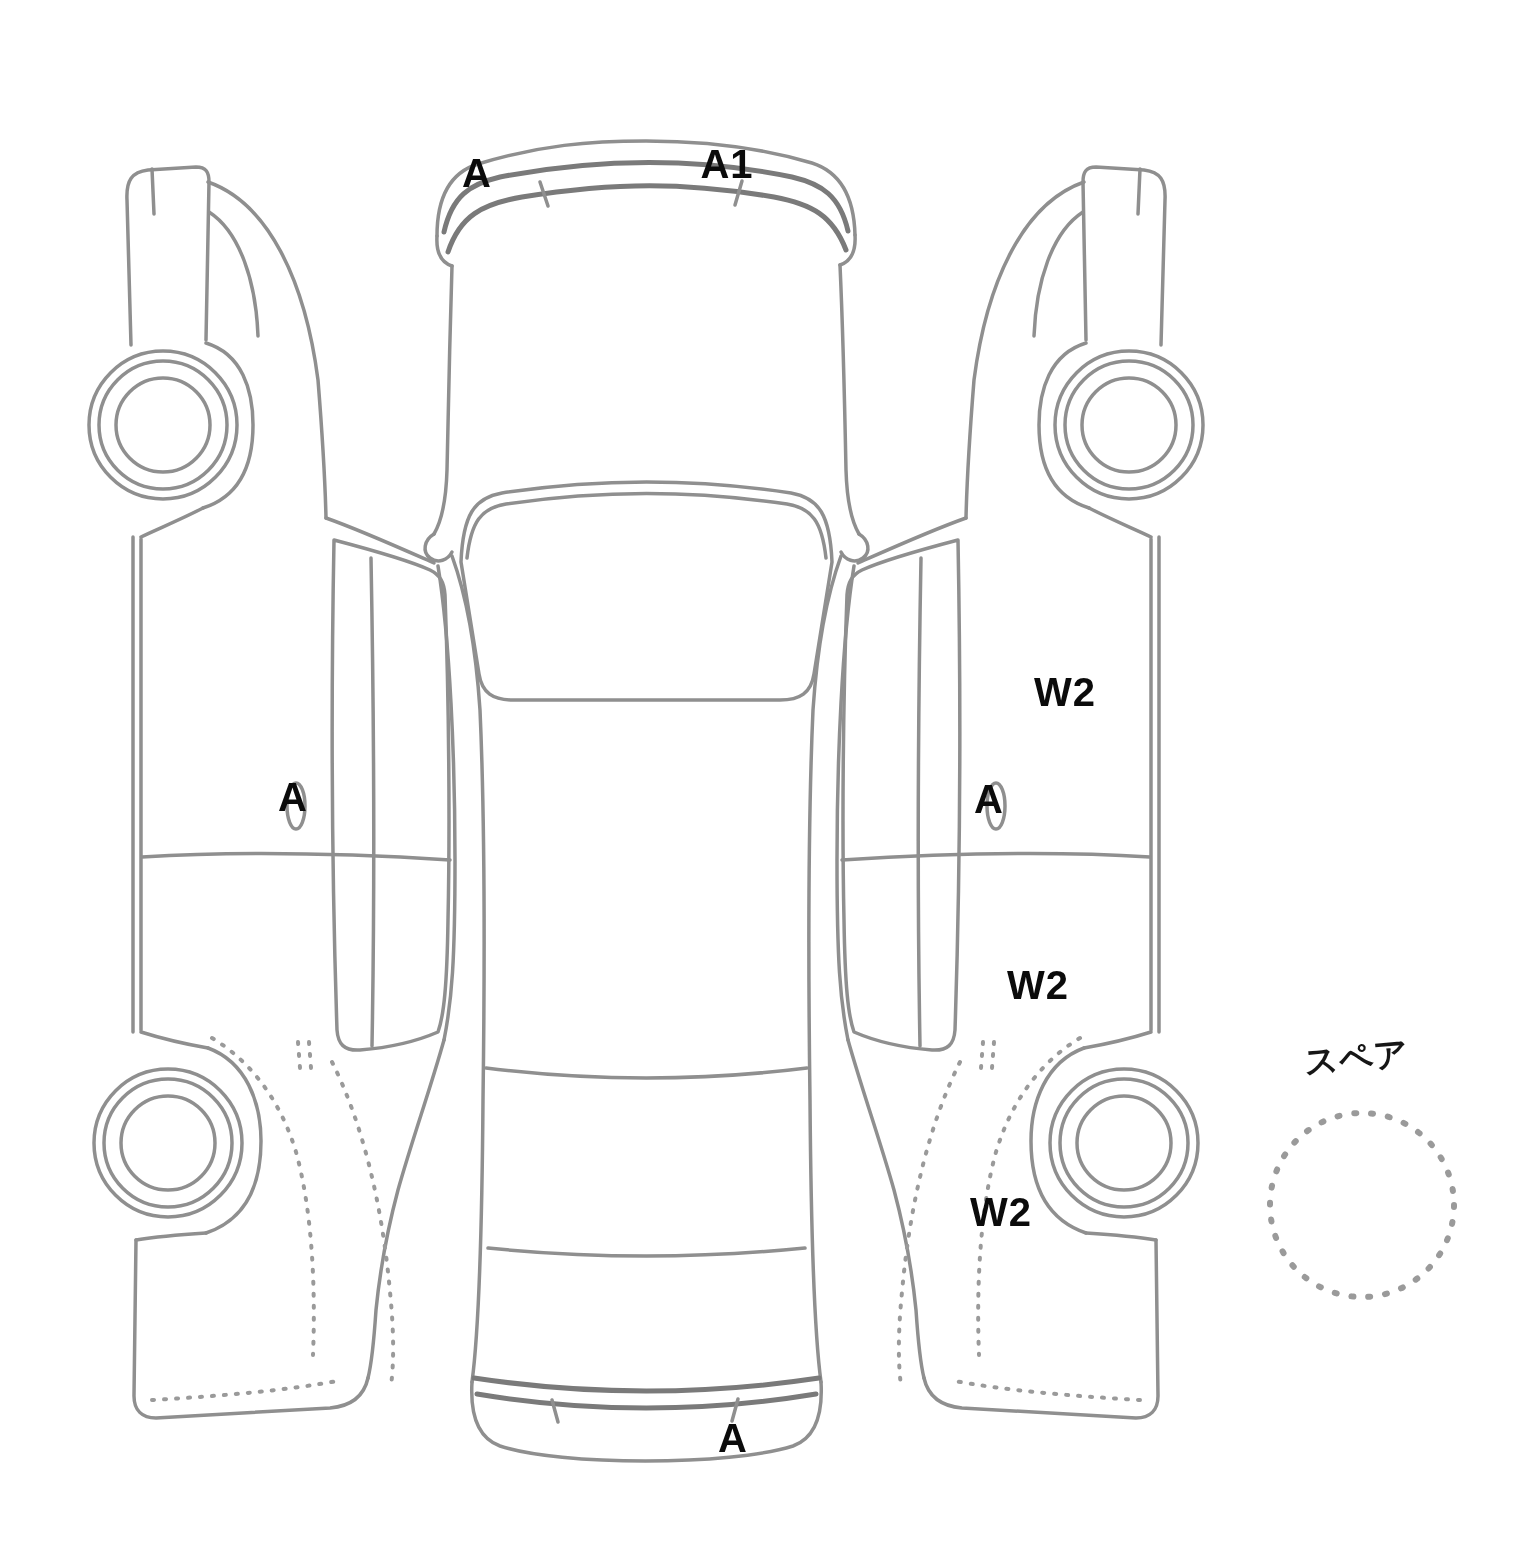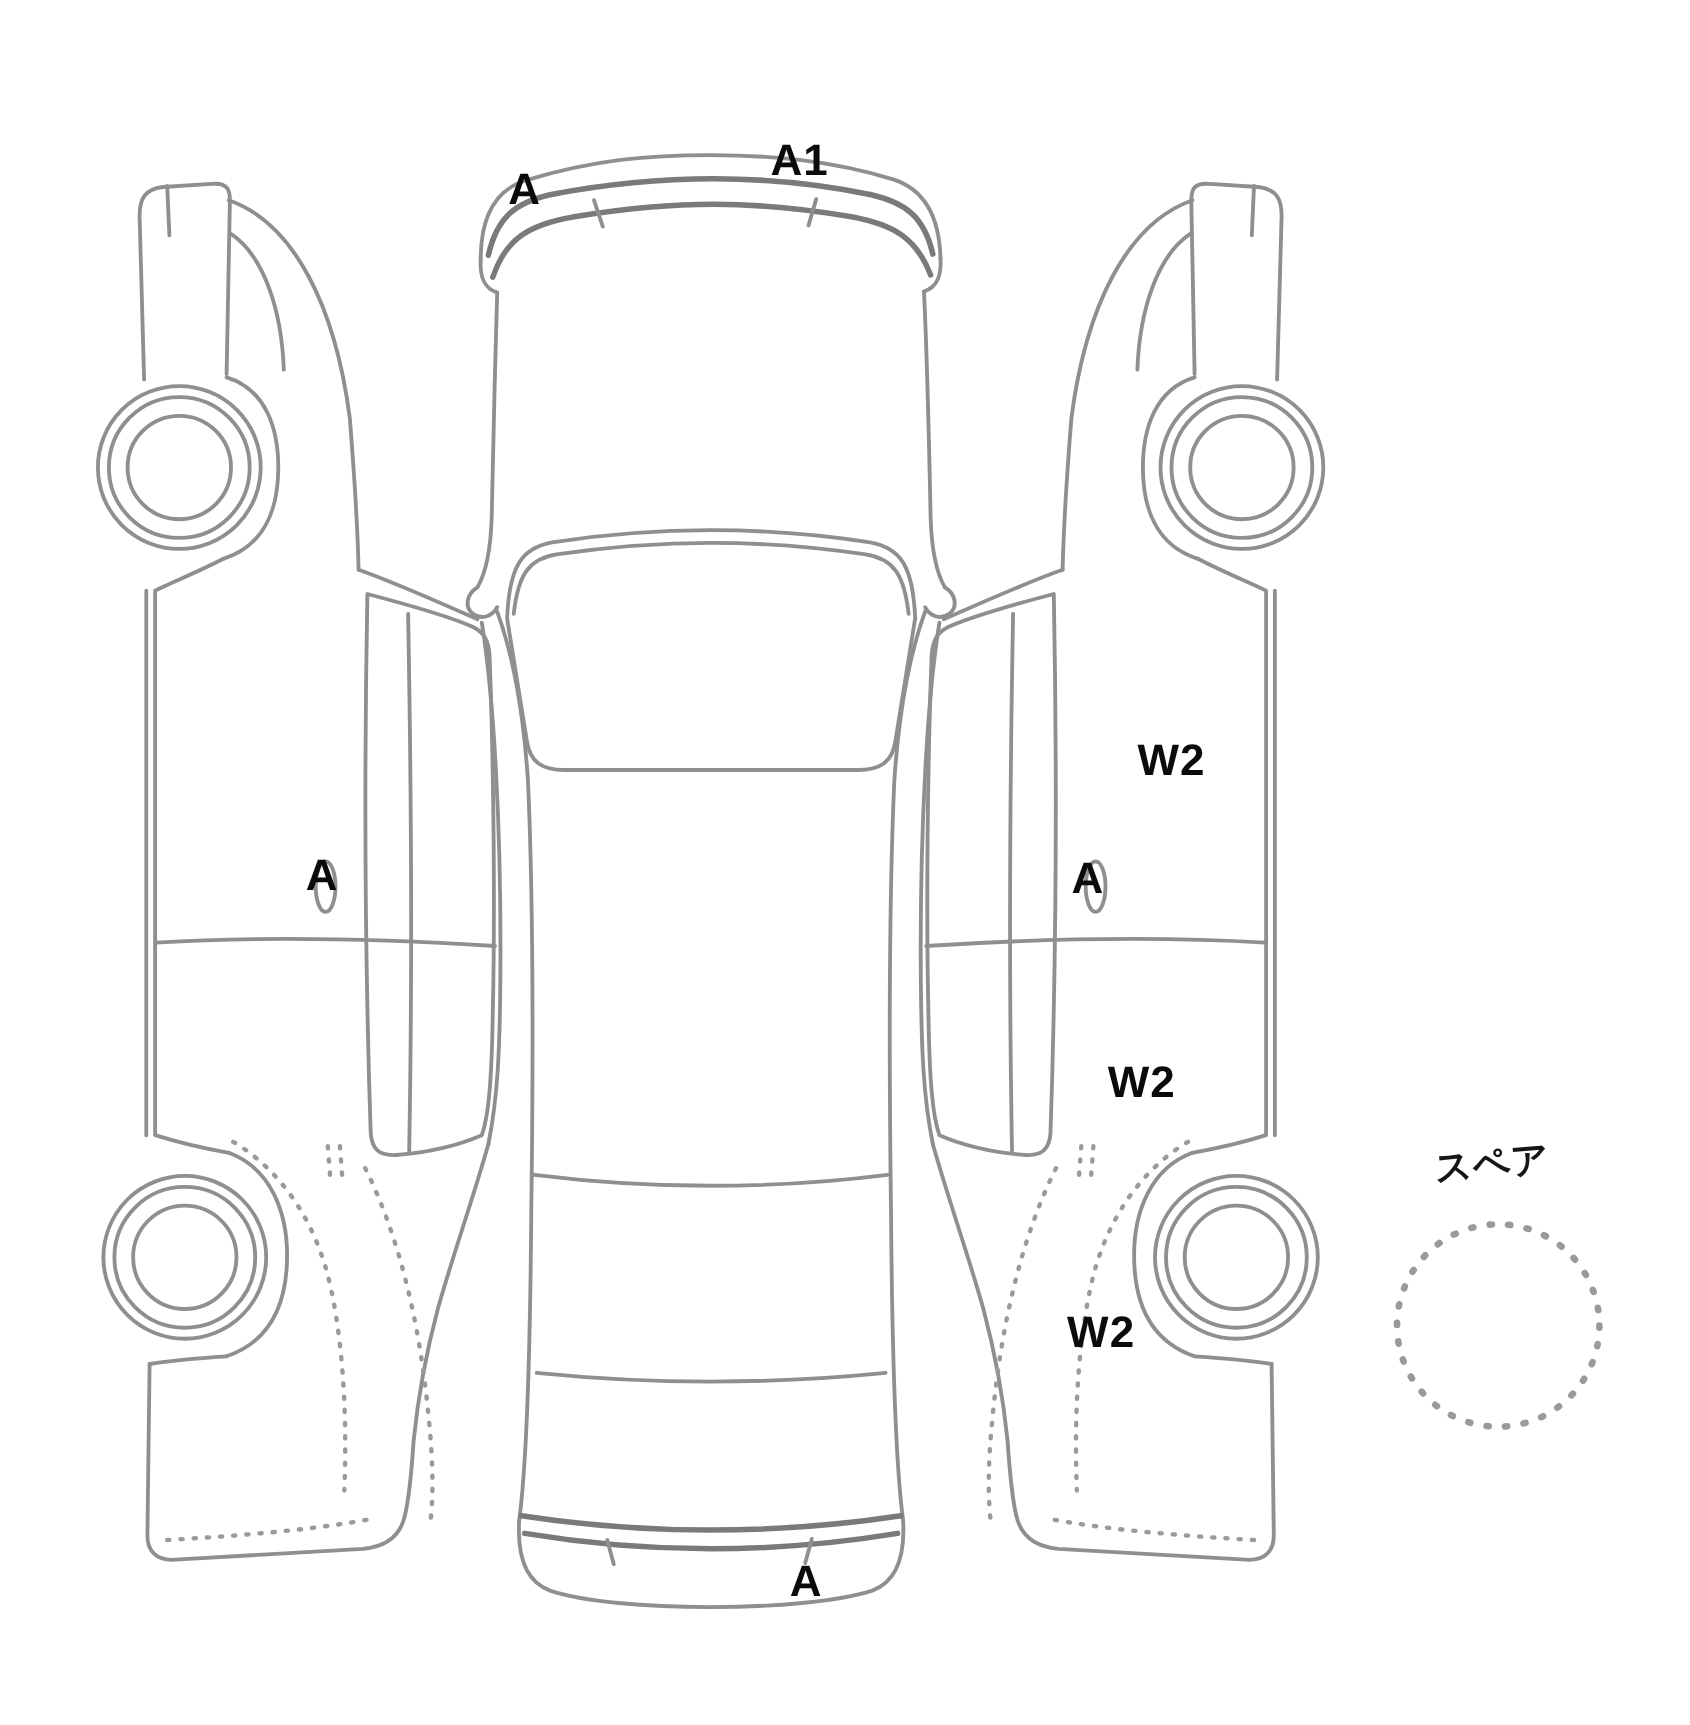--- a/index.html
+++ b/index.html
@@ -136,21 +136,21 @@
       <path d="M 472 1382 C 470 1416 478 1438 500 1446 C 560 1466 730 1466 793 1446 C 815 1438 823 1416 821 1382"></path>
     </g>
 
     <g>
       <circle cx="1362" cy="1205" r="92" fill="none" stroke="#9a9a9a" stroke-width="6" stroke-linecap="round" stroke-dasharray="2 15"></circle>
     </g>
   </svg>
 
   <div id="marker-layer">
       <div class="marker" style="left: 477px; top: 173px;">A</div>
-      <div class="marker" style="left: 727px; top: 147px;">A1</div>
+      <div class="marker" style="left: 727px; top: 164px;">A1</div>
       <div class="marker" style="left: 293px; top: 797px;">A</div>
       <div class="marker" style="left: 989px; top: 799px;">A</div>
       <div class="marker" style="left: 1065px; top: 692px;">W2</div>
       <div class="marker" style="left: 1038px; top: 985px;">W2</div>
       <div class="marker" style="left: 1001px; top: 1212px;">W2</div>
       <div class="marker" style="left: 733px; top: 1438px;">A</div>
     </div>
 
   <div class="spare-label">スペア</div>
 </div>

